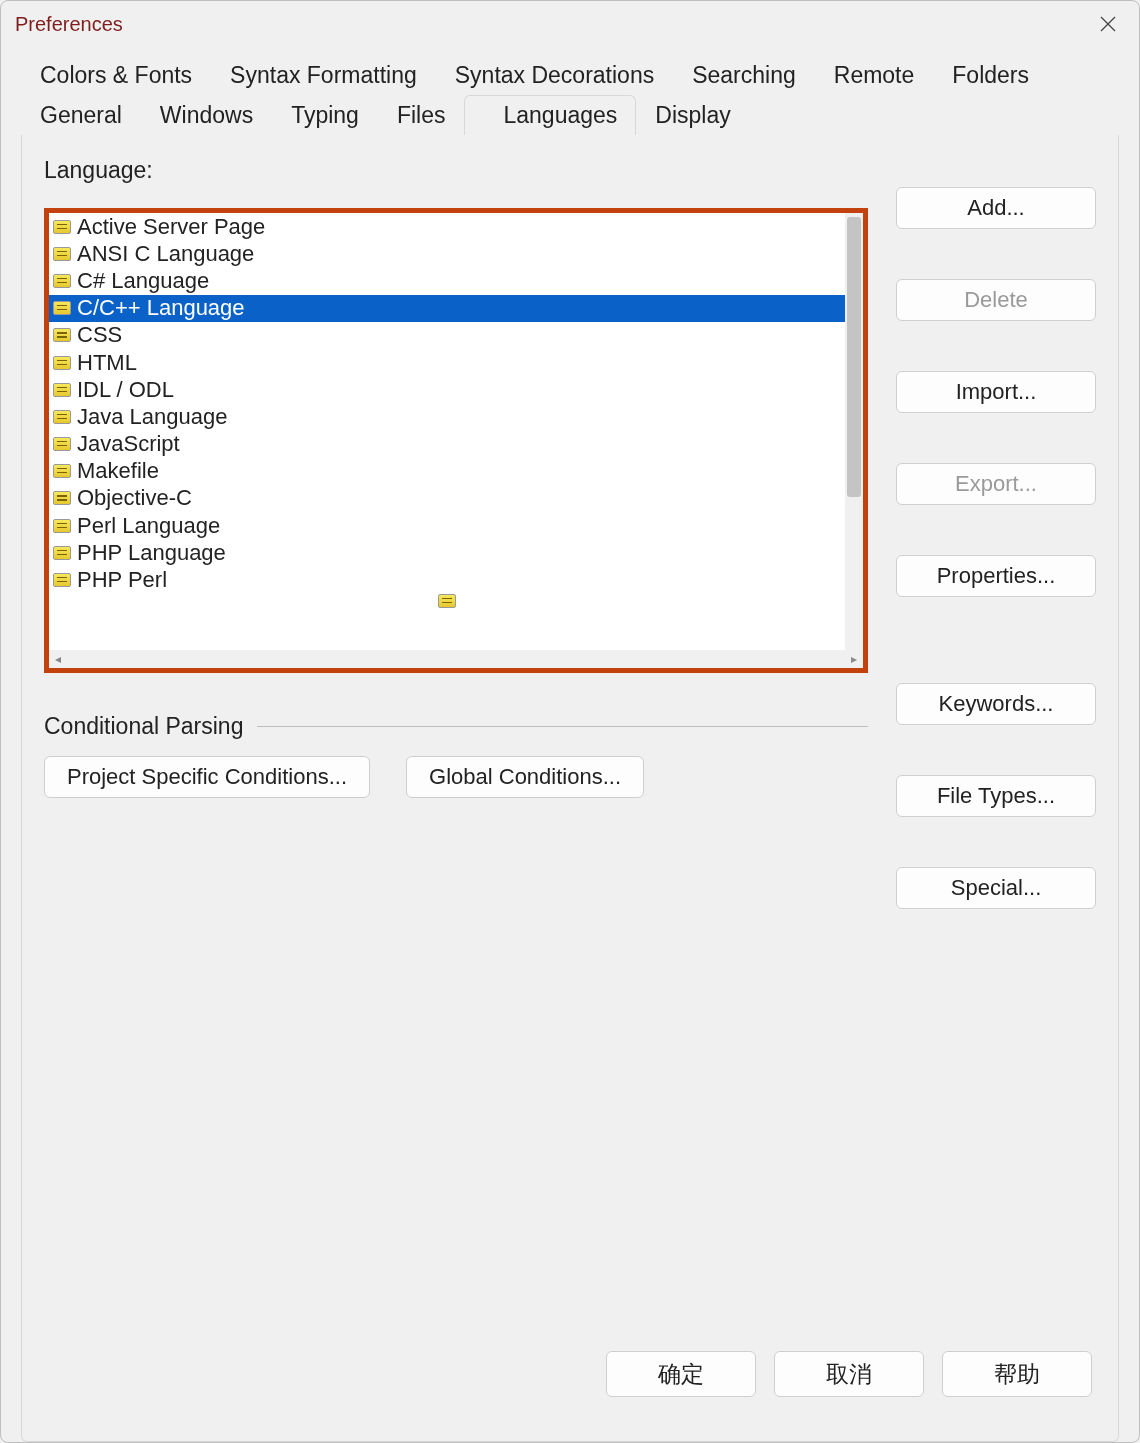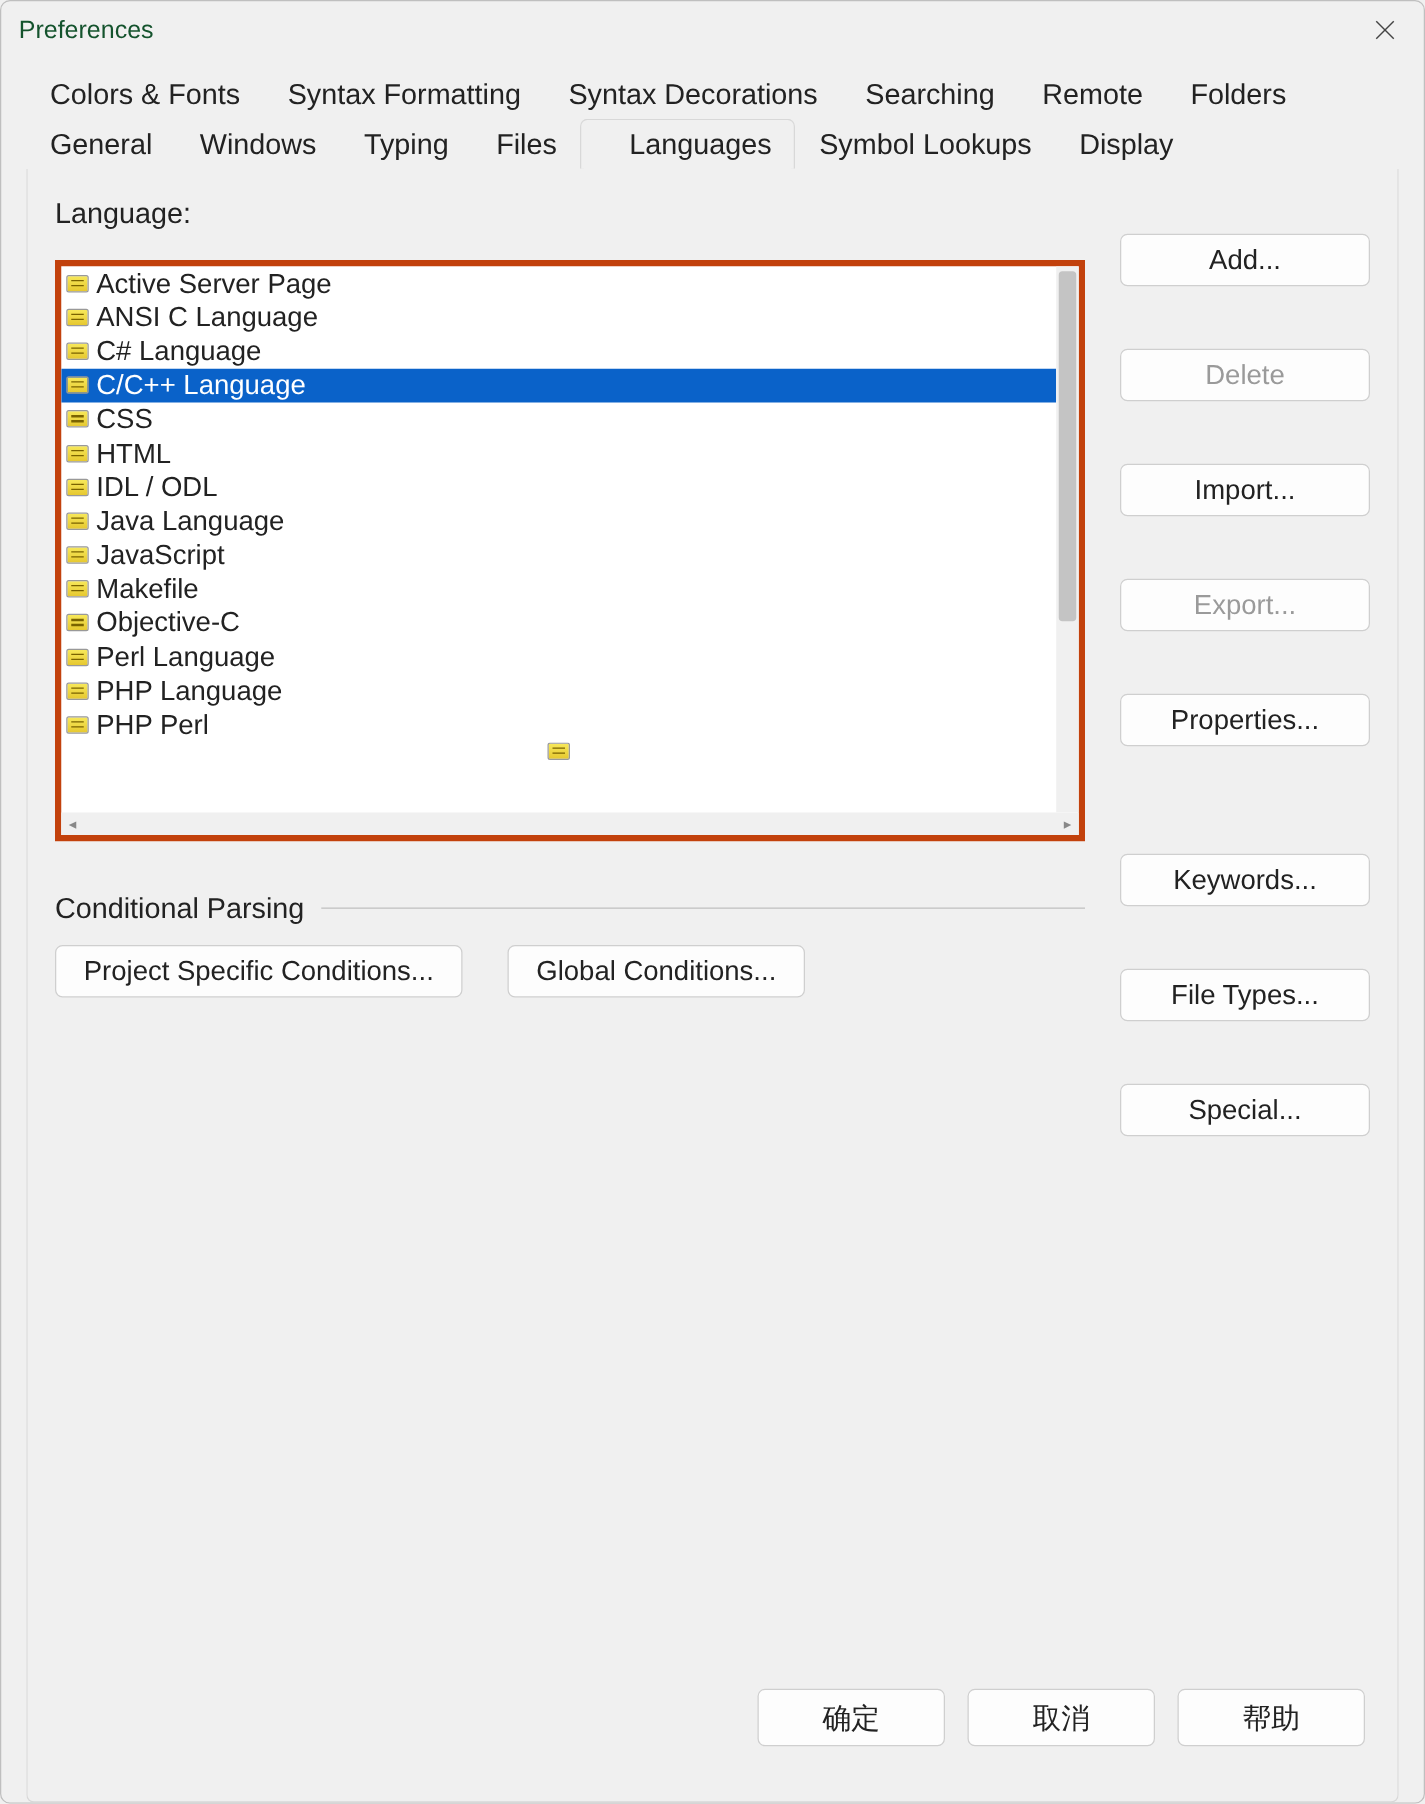--- a/index.html
+++ b/index.html
@@ -20,21 +20,21 @@
     flex-direction:column;
   }
   .titlebar {
     display:flex;
     align-items:center;
     justify-content:space-between;
     padding:6px 10px 4px 14px;
   }
   .titlebar-title {
     font-size:20px;
-    color:#14532d;
+    color:#7f1d1d;
   }
   .close-btn {
     width:42px; height:34px;
     display:flex; align-items:center; justify-content:center;
     border-radius:4px;
     color:#555;
   }
   .close-btn svg { width:18px; height:18px; stroke:#444; stroke-width:1.2; }
 
   .content {
@@ -220,21 +220,20 @@
         <div class="tab">Searching</div>
         <div class="tab">Remote</div>
         <div class="tab">Folders</div>
       </div>
     <div class="tabrow" id="tabs-row2">
         <div class="tab">General</div>
         <div class="tab">Windows</div>
         <div class="tab">Typing</div>
         <div class="tab">Files</div>
         <div class="tab active">Languages</div>
-        <div class="tab">Symbol Lookups</div>
         <div class="tab">Display</div>
       </div>
 
     <div class="tab-panel">
 
       <div class="row-top">
         <div class="left-col">
           <div class="label">Language:</div>
           <div class="listbox-wrap">
             <div class="listbox">

